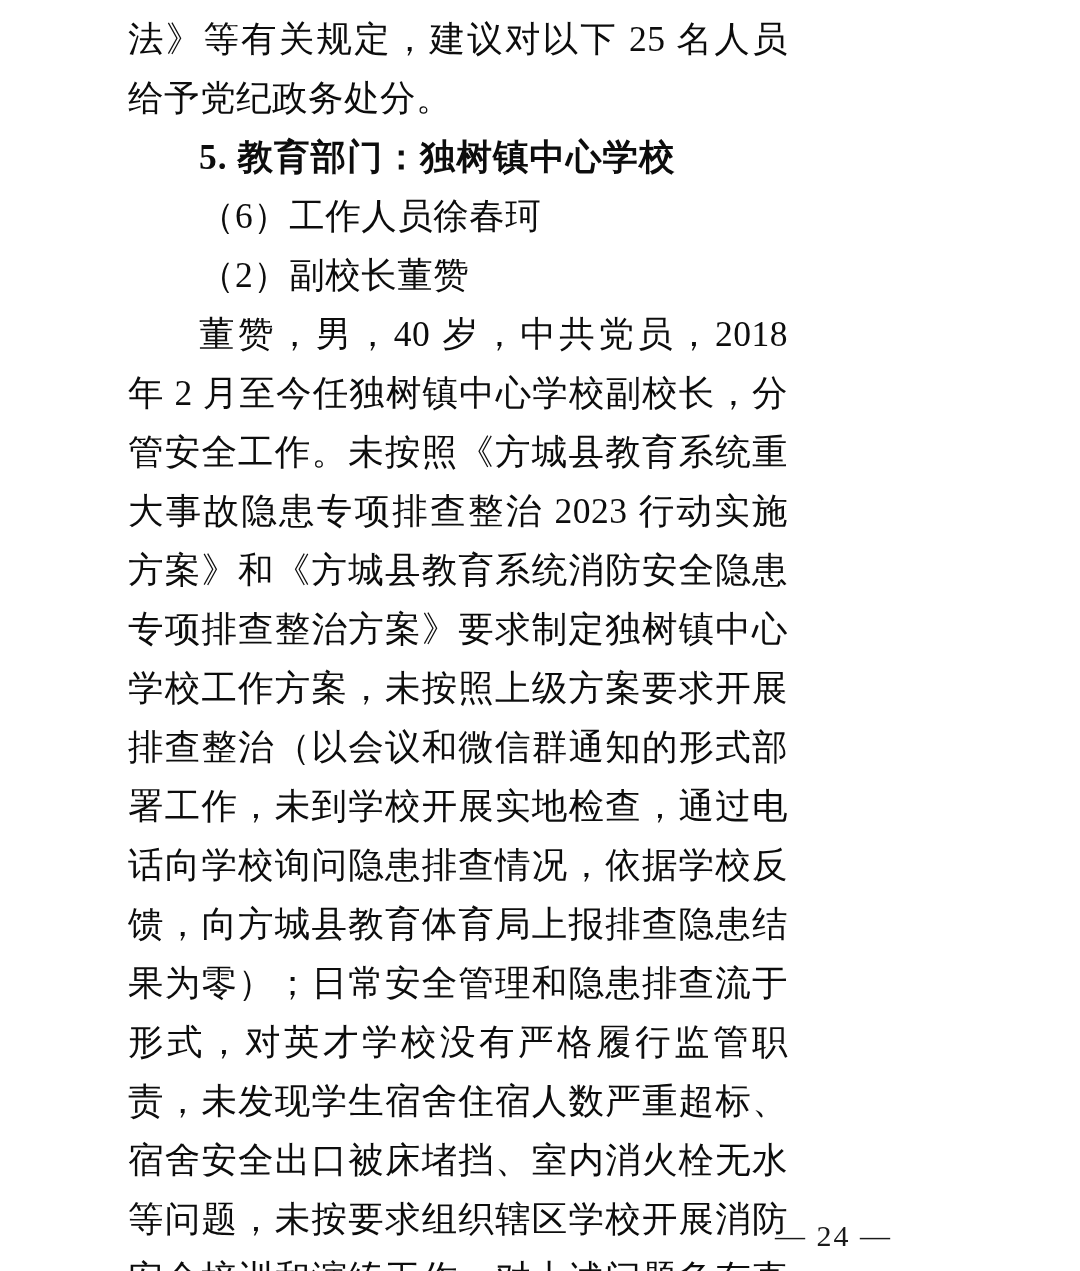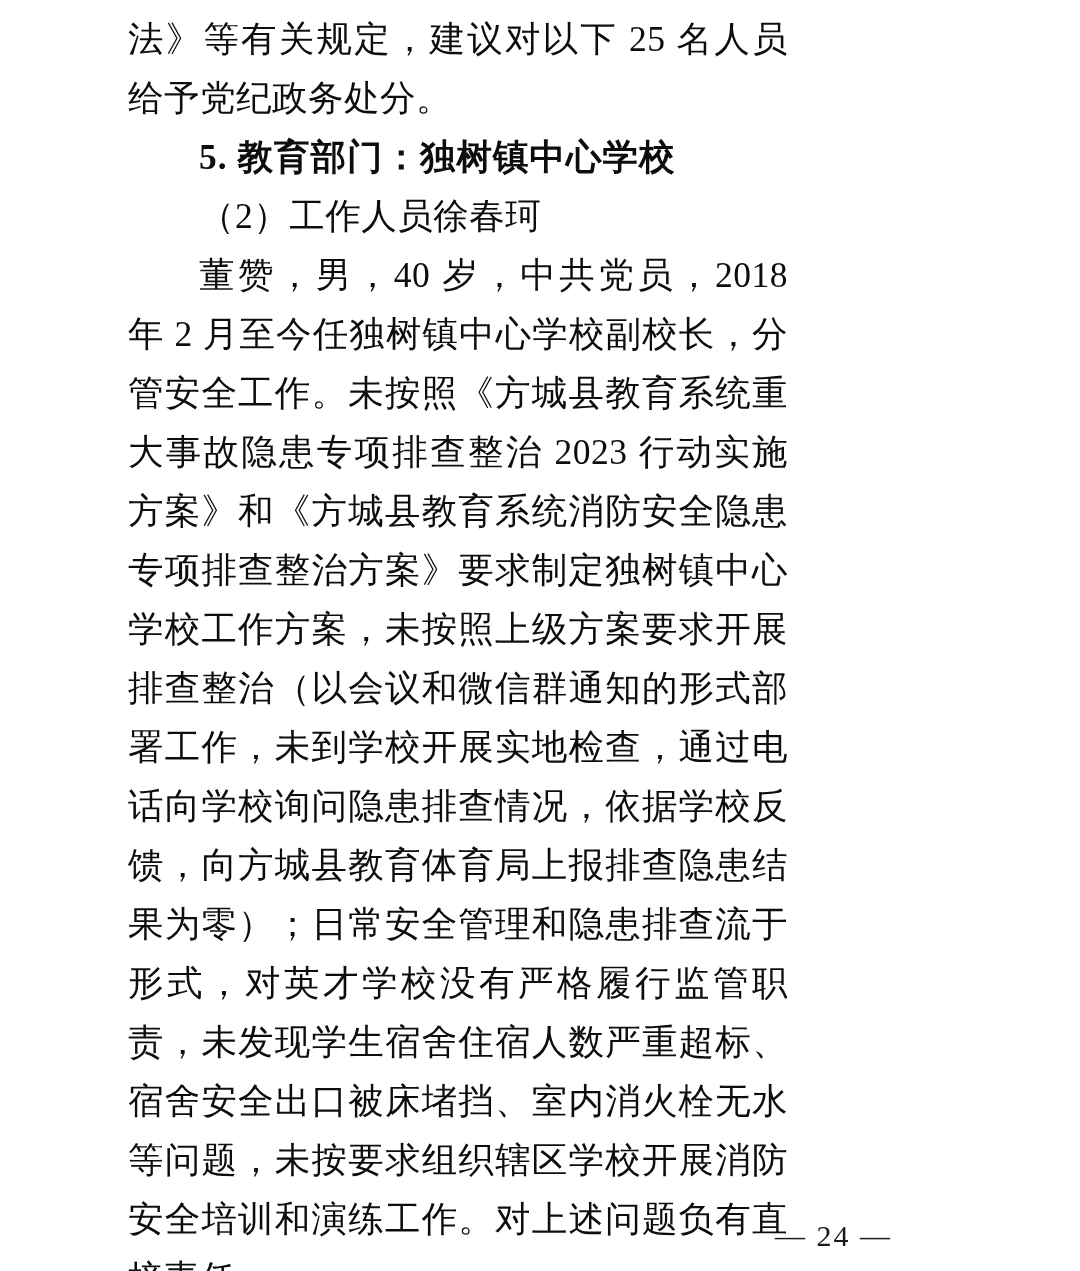--- a/index.html
+++ b/index.html
@@ -58,19 +58,20 @@
     padding-left: 6px;
   }
 </style>
 </head>
 <body>
 
 <div class="page">
   <div class="doc-body">
     <p class="para-cont">法》等有关规定，建议对以下 25 名人员给予党纪政务处分。</p>
     <p class="heading">5. 教育部门：独树镇中心学校</p>
-    <p class="para">（2）工作人员徐春珂</p>
+    <p class="para">（6）工作人员徐春珂</p>
+    <p class="para">（2）副校长董赞</p>
     <p class="para">董赞，男，40 岁，中共党员，2018 年 2 月至今任独树镇中心学校副校长，分管安全工作。未按照《方城县教育系统重大事故隐患专项排查整治 2023 行动实施方案》和《方城县教育系统消防安全隐患专项排查整治方案》要求制定独树镇中心学校工作方案，未按照上级方案要求开展排查整治（以会议和微信群通知的形式部署工作，未到学校开展实地检查，通过电话向学校询问隐患排查情况，依据学校反馈，向方城县教育体育局上报排查隐患结果为零）；日常安全管理和隐患排查流于形式，对英才学校没有严格履行监管职责，未发现学生宿舍住宿人数严重超标、宿舍安全出口被床堵挡、室内消火栓无水等问题，未按要求组织辖区学校开展消防安全培训和演练工作。对上述问题负有直接责任。</p>
   </div>
   <div class="footer">
     <span class="pagenum-inner">— 24 —</span>
   </div>
 </div>
 
 </body></html>

